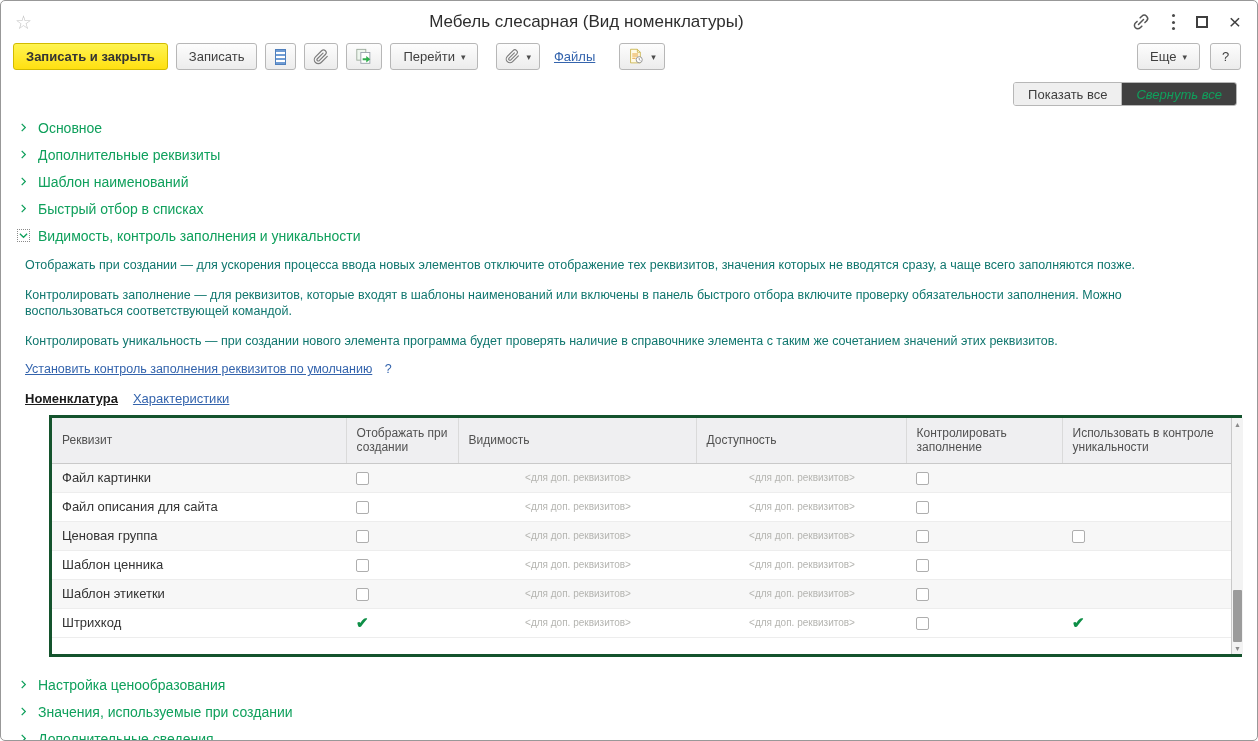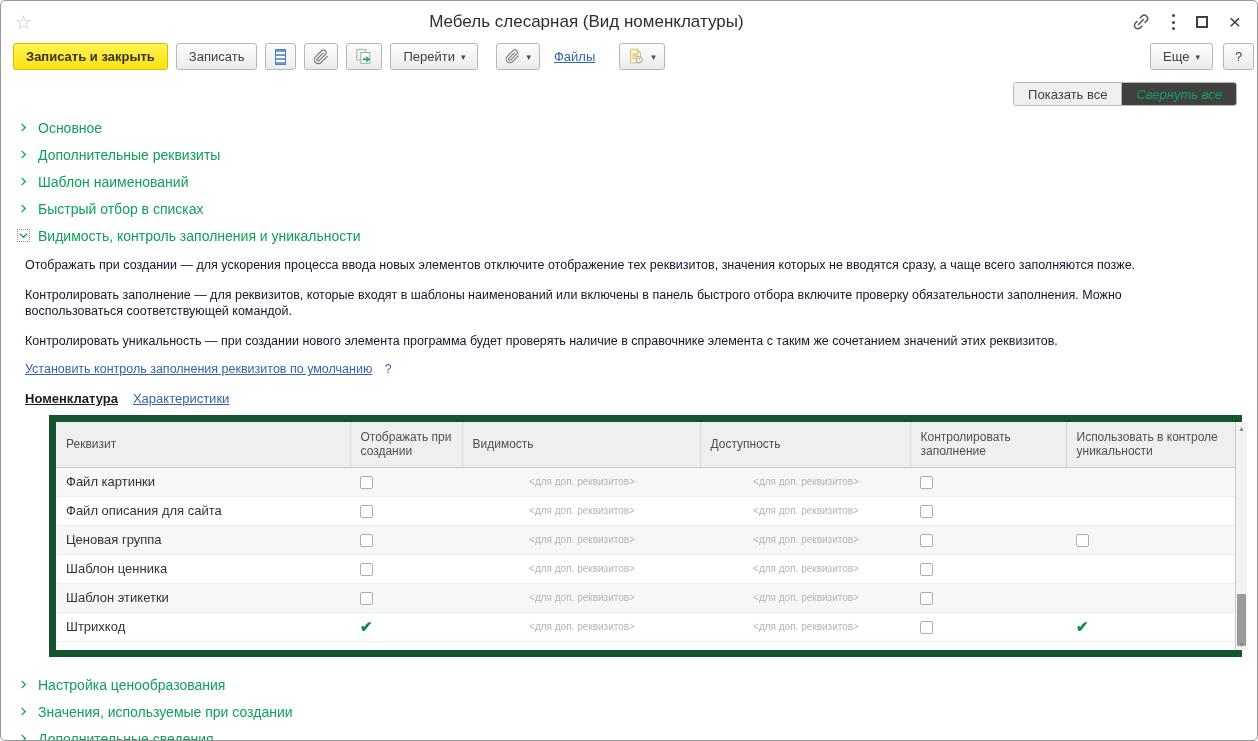--- a/index.html
+++ b/index.html
@@ -11,21 +11,21 @@
   .star { font-size:19px; color:#c3c3c3; line-height:1; cursor:pointer; }
   .win-title { font-size:17px; color:#2e2e2e; margin-left:10px; flex:1 1 auto; white-space:nowrap;text-align:center; }
   .win-controls { display:flex; align-items:center; gap:21px; }
   .icon-btn { display:flex; align-items:center; justify-content:center; cursor:pointer; }
   .kebab { display:flex; flex-direction:column; align-items:center; }
   .kebab i { width:3px; height:3px; border-radius:50%; background:#4a4a4a; margin:1.6px 0; }
   .maxbox { width:12px; height:12px; border:2px solid #3f3f3f; }
   .closex { font-size:21px; color:#3f3f3f; line-height:14px; }
 
   
-  .toolbar { display:flex; align-items:center; padding:8px 3px 6px 12px; gap:8px; }
+  .toolbar { display:flex; align-items:center; padding:8px 16px 6px 12px; gap:8px; }
   .btn { height:27px; border:1px solid #b7b7b7; border-radius:3px; background:linear-gradient(#fdfdfd,#ececec);
          color:#3f3f3f; font-size:13px; padding:0 12px; display:inline-flex; align-items:center; gap:6px; cursor:pointer; white-space:nowrap; }
   .btn.icon-only { padding:0 8px; min-width:31px; justify-content:center; }
   .btn-primary { background:linear-gradient(#fff451,#ffe011); border-color:#d2bb00; font-weight:bold; color:#333; }
   .caret { font-size:9px; color:#4c4c4c; }
   .toolbar-link { color:#3464ad; font-size:13px; text-decoration:underline; cursor:pointer; margin:0 6px; }
   .toolbar-right { margin-left:auto; display:flex; gap:10px; }
   .list-glyph { width:11px; height:16px; border:1px solid #4f7fbc; background:repeating-linear-gradient(to bottom,#6f9cd4 0 2px,#ffffff 2px 4px); }
   .gap-l { margin-left:10px; }
 
@@ -40,32 +40,32 @@
   .sections { margin-top:8px; }
   .section-row { display:flex; align-items:center; height:27px; padding-left:16px; cursor:pointer; }
   .chev { width:13px; height:13px; display:flex; align-items:center; justify-content:center; flex:0 0 auto; }
   .chev svg { display:block; }
   .chev.expanded { border:1px dotted #8a8a8a; }
   .chev.expanded svg { transform:rotate(90deg); }
   .section-label { color:#0fa05c; font-size:14px; margin-left:8px; white-space:nowrap; }
 
   
   .section-body { padding:2px 0 6px 24px; }
-  .para { color:#0f172a; font-size:12.5px; line-height:16px; margin-top:14px; }
+  .para { color:#0f766e; font-size:12.5px; line-height:16px; margin-top:14px; }
   .para:first-child { margin-top:6px; }
   .para div { white-space:nowrap; overflow:hidden; }
   .linkrow { margin-top:13px; font-size:12.5px; }
   .blue-link { color:#3464ad; text-decoration:underline; cursor:pointer; }
   .link-help { color:#3464ad; margin-left:9px; cursor:pointer; }
   .tabsrow { margin-top:15px; display:flex; gap:15px; font-size:13px; }
   .tab-active { font-weight:bold; color:#1c1c1c; text-decoration:underline; cursor:pointer; }
   .tab-link { color:#3464ad; text-decoration:underline; cursor:pointer; }
 
   
-  .grid-wrap { margin:9px 0 0 24px; width:1193px; height:242px; border:7px solid #14532d; display:flex; background:#fff; }
+  .grid-wrap { margin:9px 0 0 24px; width:1193px; height:242px; border:3px solid #14532d; display:flex; background:#fff; }
   .grid-area { width:1179px; }
   table { border-collapse:collapse; table-layout:fixed; width:1179px; }
   th { background:#efeff1; font-weight:normal; font-size:12px; color:#515151; text-align:left;
        padding:4px 8px 4px 10px; height:45px; vertical-align:middle; border-right:1px solid #dadada; border-bottom:1px solid #c9c9c9; cursor:pointer; }
   th:last-child { border-right:none; }
   td { height:29px; padding:0 8px 0 10px; font-size:13px; color:#333; border-bottom:1px solid #ededed; overflow:hidden; white-space:nowrap; }
   tr.alt td { background:#f7f7f7; }
   .cb { width:13px; height:13px; border:1px solid #aeaeae; border-radius:2px; background:#fff; display:inline-block; vertical-align:middle; cursor:pointer; }
   .checkmark { color:#0e8f47; font-size:15px; font-weight:bold; line-height:1; vertical-align:middle; cursor:pointer; }
   .ph { color:#b5b5b1; font-size:10px; display:block; text-align:center; }

